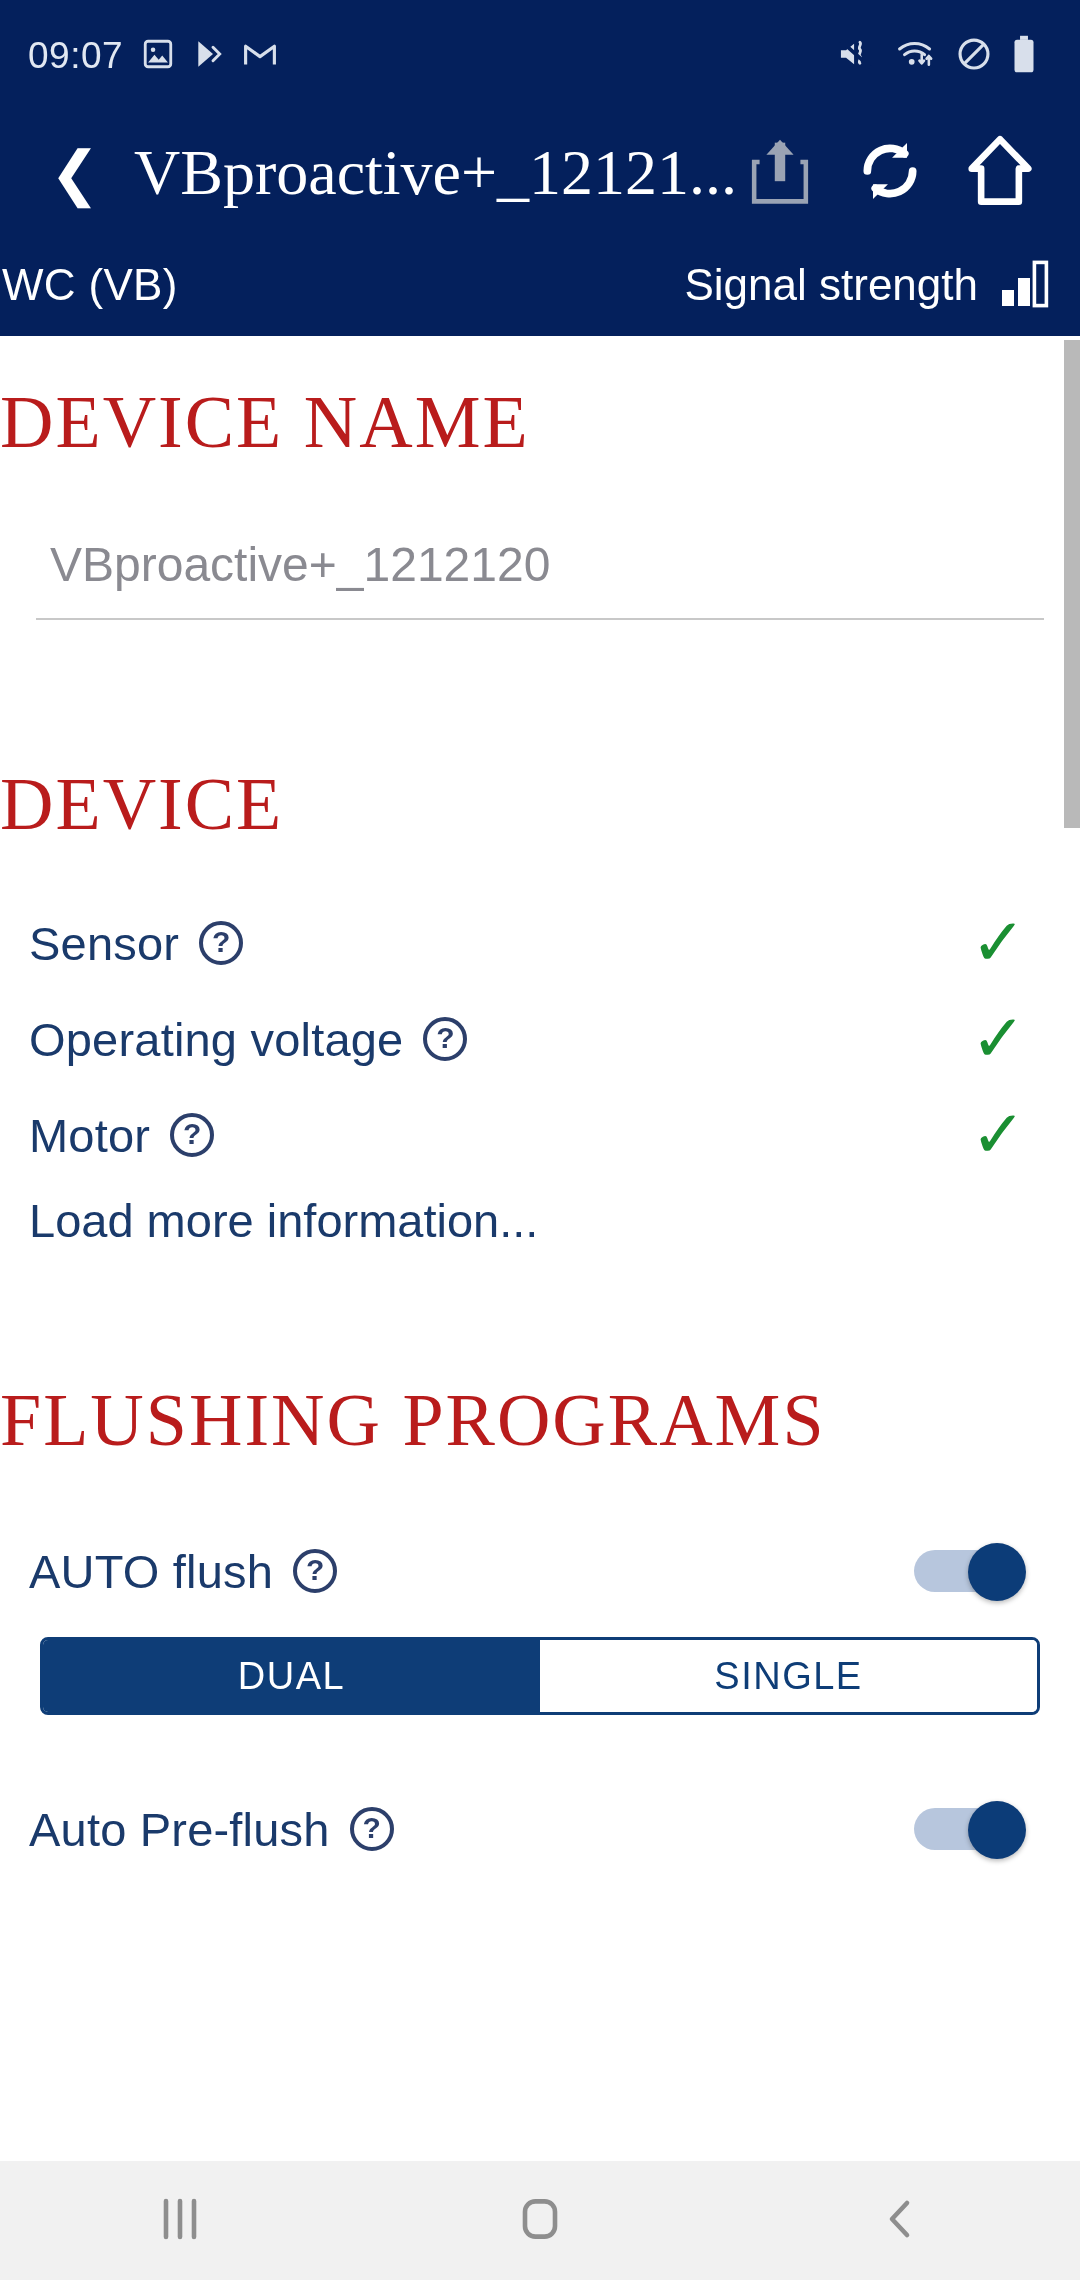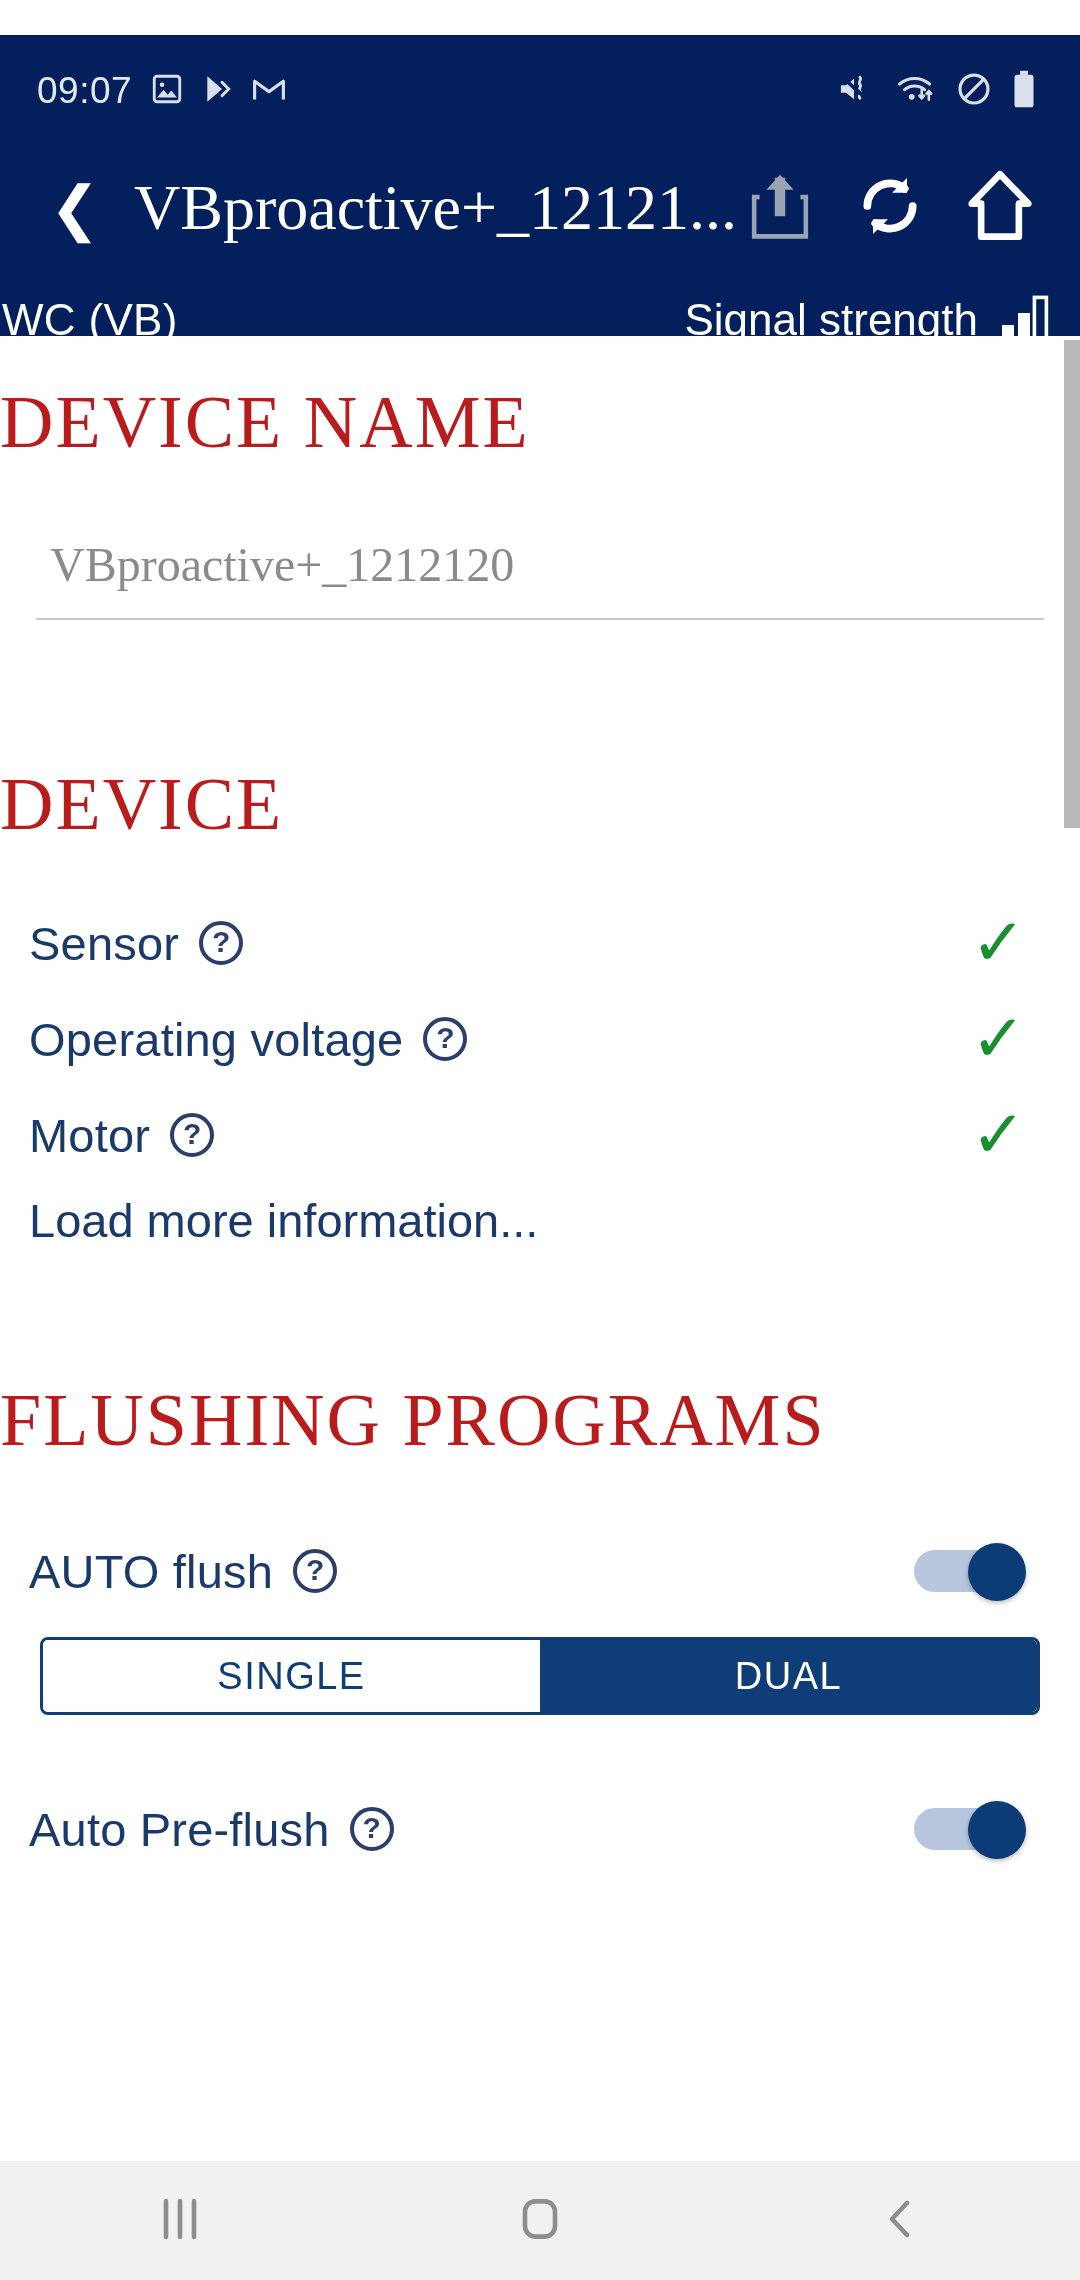--- a/index.html
+++ b/index.html
@@ -7,21 +7,21 @@
   body{
     width:1080px; height:2280px;
     font-family:"Liberation Sans", sans-serif;
     overflow:hidden; position:relative;
   }
 
   
   .statusbar{
     height:112px; background:#04205C;
     display:flex; align-items:center; justify-content:space-between;
-    padding:0 44px 0 37px; color:#d8dfeb;margin-top:35px;
+    padding:0 44px 0 28px; color:#d8dfeb;
   }
   .sb-left{ display:flex; align-items:center; gap:18px; }
   .sb-clock{ font-size:37px; letter-spacing:.5px; color:#e2e8f2; font-weight:400; }
   .sb-right{ display:flex; align-items:center; gap:20px; }
   .sb-ico{ display:block; }
 
   
   .toolbar{
     height:122px; background:#04205C;
     display:flex; align-items:center; padding:0 26px 0 40px;
@@ -63,21 +63,21 @@
 
   .section-title{
     font-family:"Liberation Serif", serif;
     color:#b91c1c; 
     font-size:74px; letter-spacing:2px; font-weight:400;
   }
 
   .field-wrap{ padding:0 36px; margin-top:72px; }
   .field-input{
     width:100%; border:0; border-bottom:2px solid #c8c8c8;
-    background:transparent; font-family:Liberation Serif, serif;
+    background:transparent; font-family:Liberation Sans, sans-serif;
     font-size:48px; color:#8a8a91; padding:0 12px 26px 14px;
     outline:none;
   }
 
   .rows{ padding:0 40px 0 29px; }
   .row{
     display:flex; align-items:center; justify-content:space-between;
     min-height:96px;
   }
   .row-left{ display:flex; align-items:center; gap:20px; }
@@ -295,22 +295,22 @@
         <span class="help-icon">?</span>
       </div>
       <span class="toggle">
         <span class="track"></span>
         <span class="thumb"></span>
       </span>
     </div>
   </div>
 
   <div class="segmented">
+    <div class="seg on">DUAL</div>
     <div class="seg off">SINGLE</div>
-    <div class="seg on">DUAL</div>
   </div>
 
   <div style="height:66px"></div>
 
   <div class="rows">
     <div class="row">
       <div class="row-left">
         <span class="row-label">Auto Pre-flush</span>
         <span class="help-icon">?</span>
       </div>

